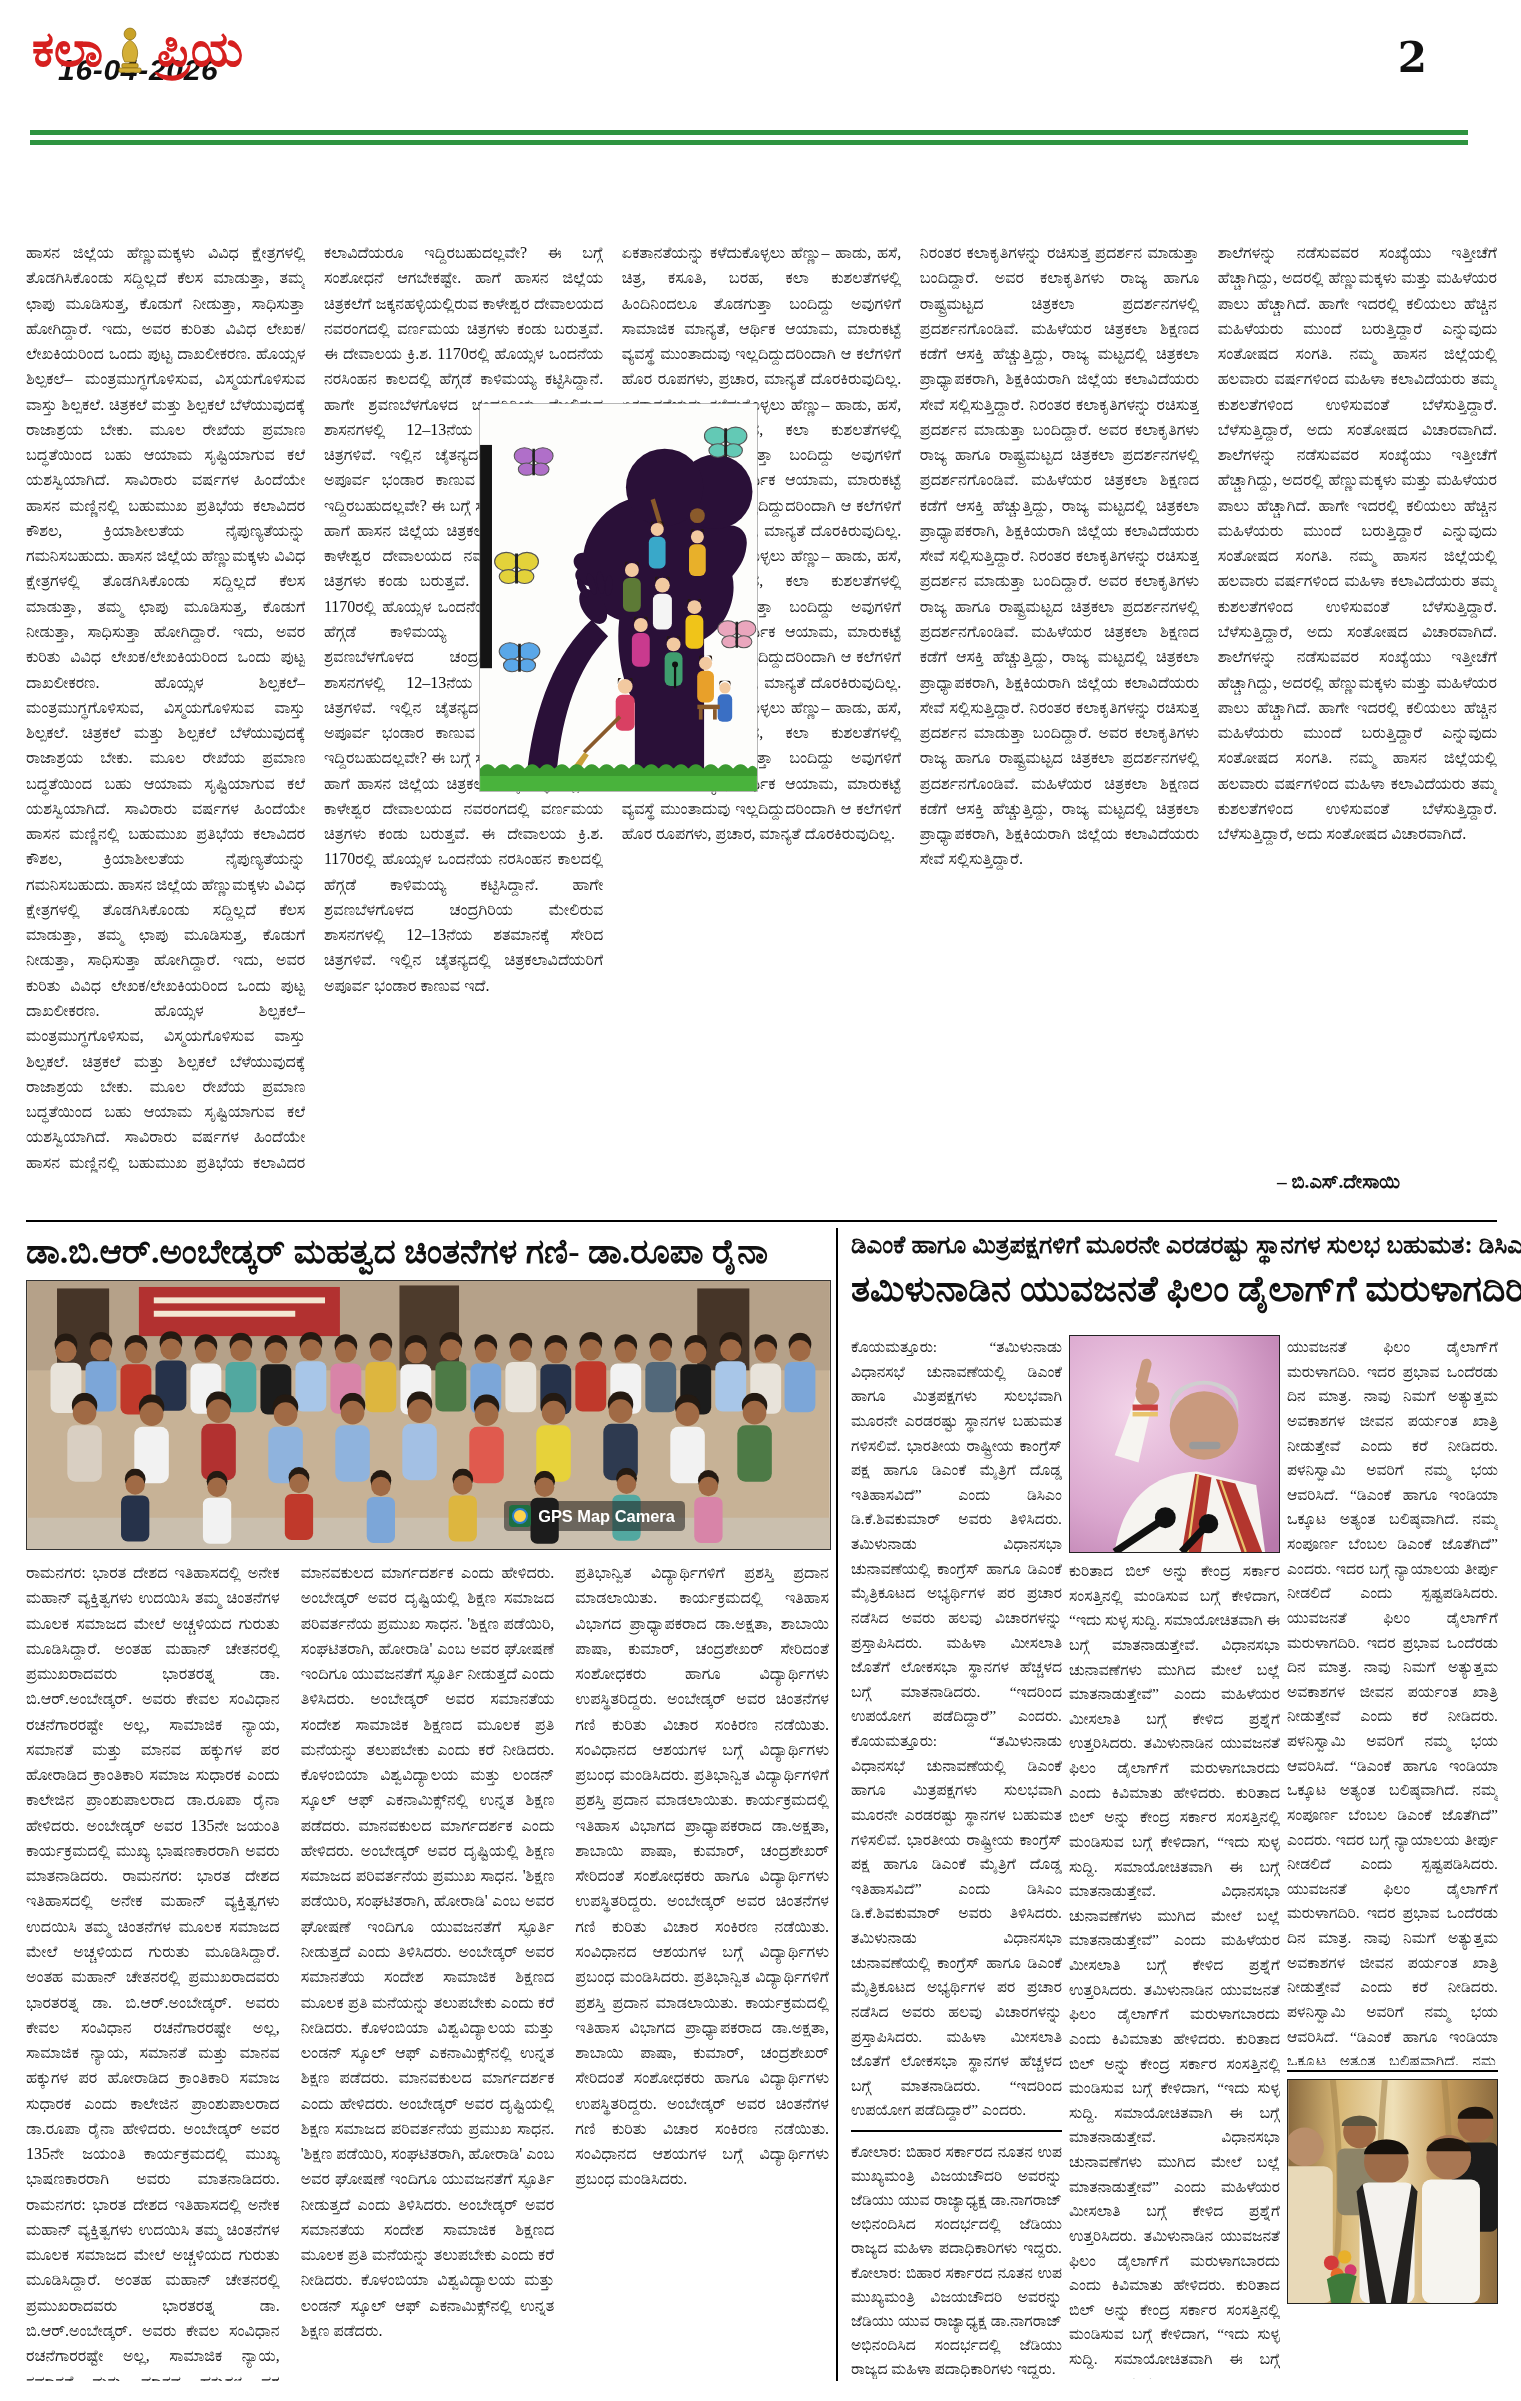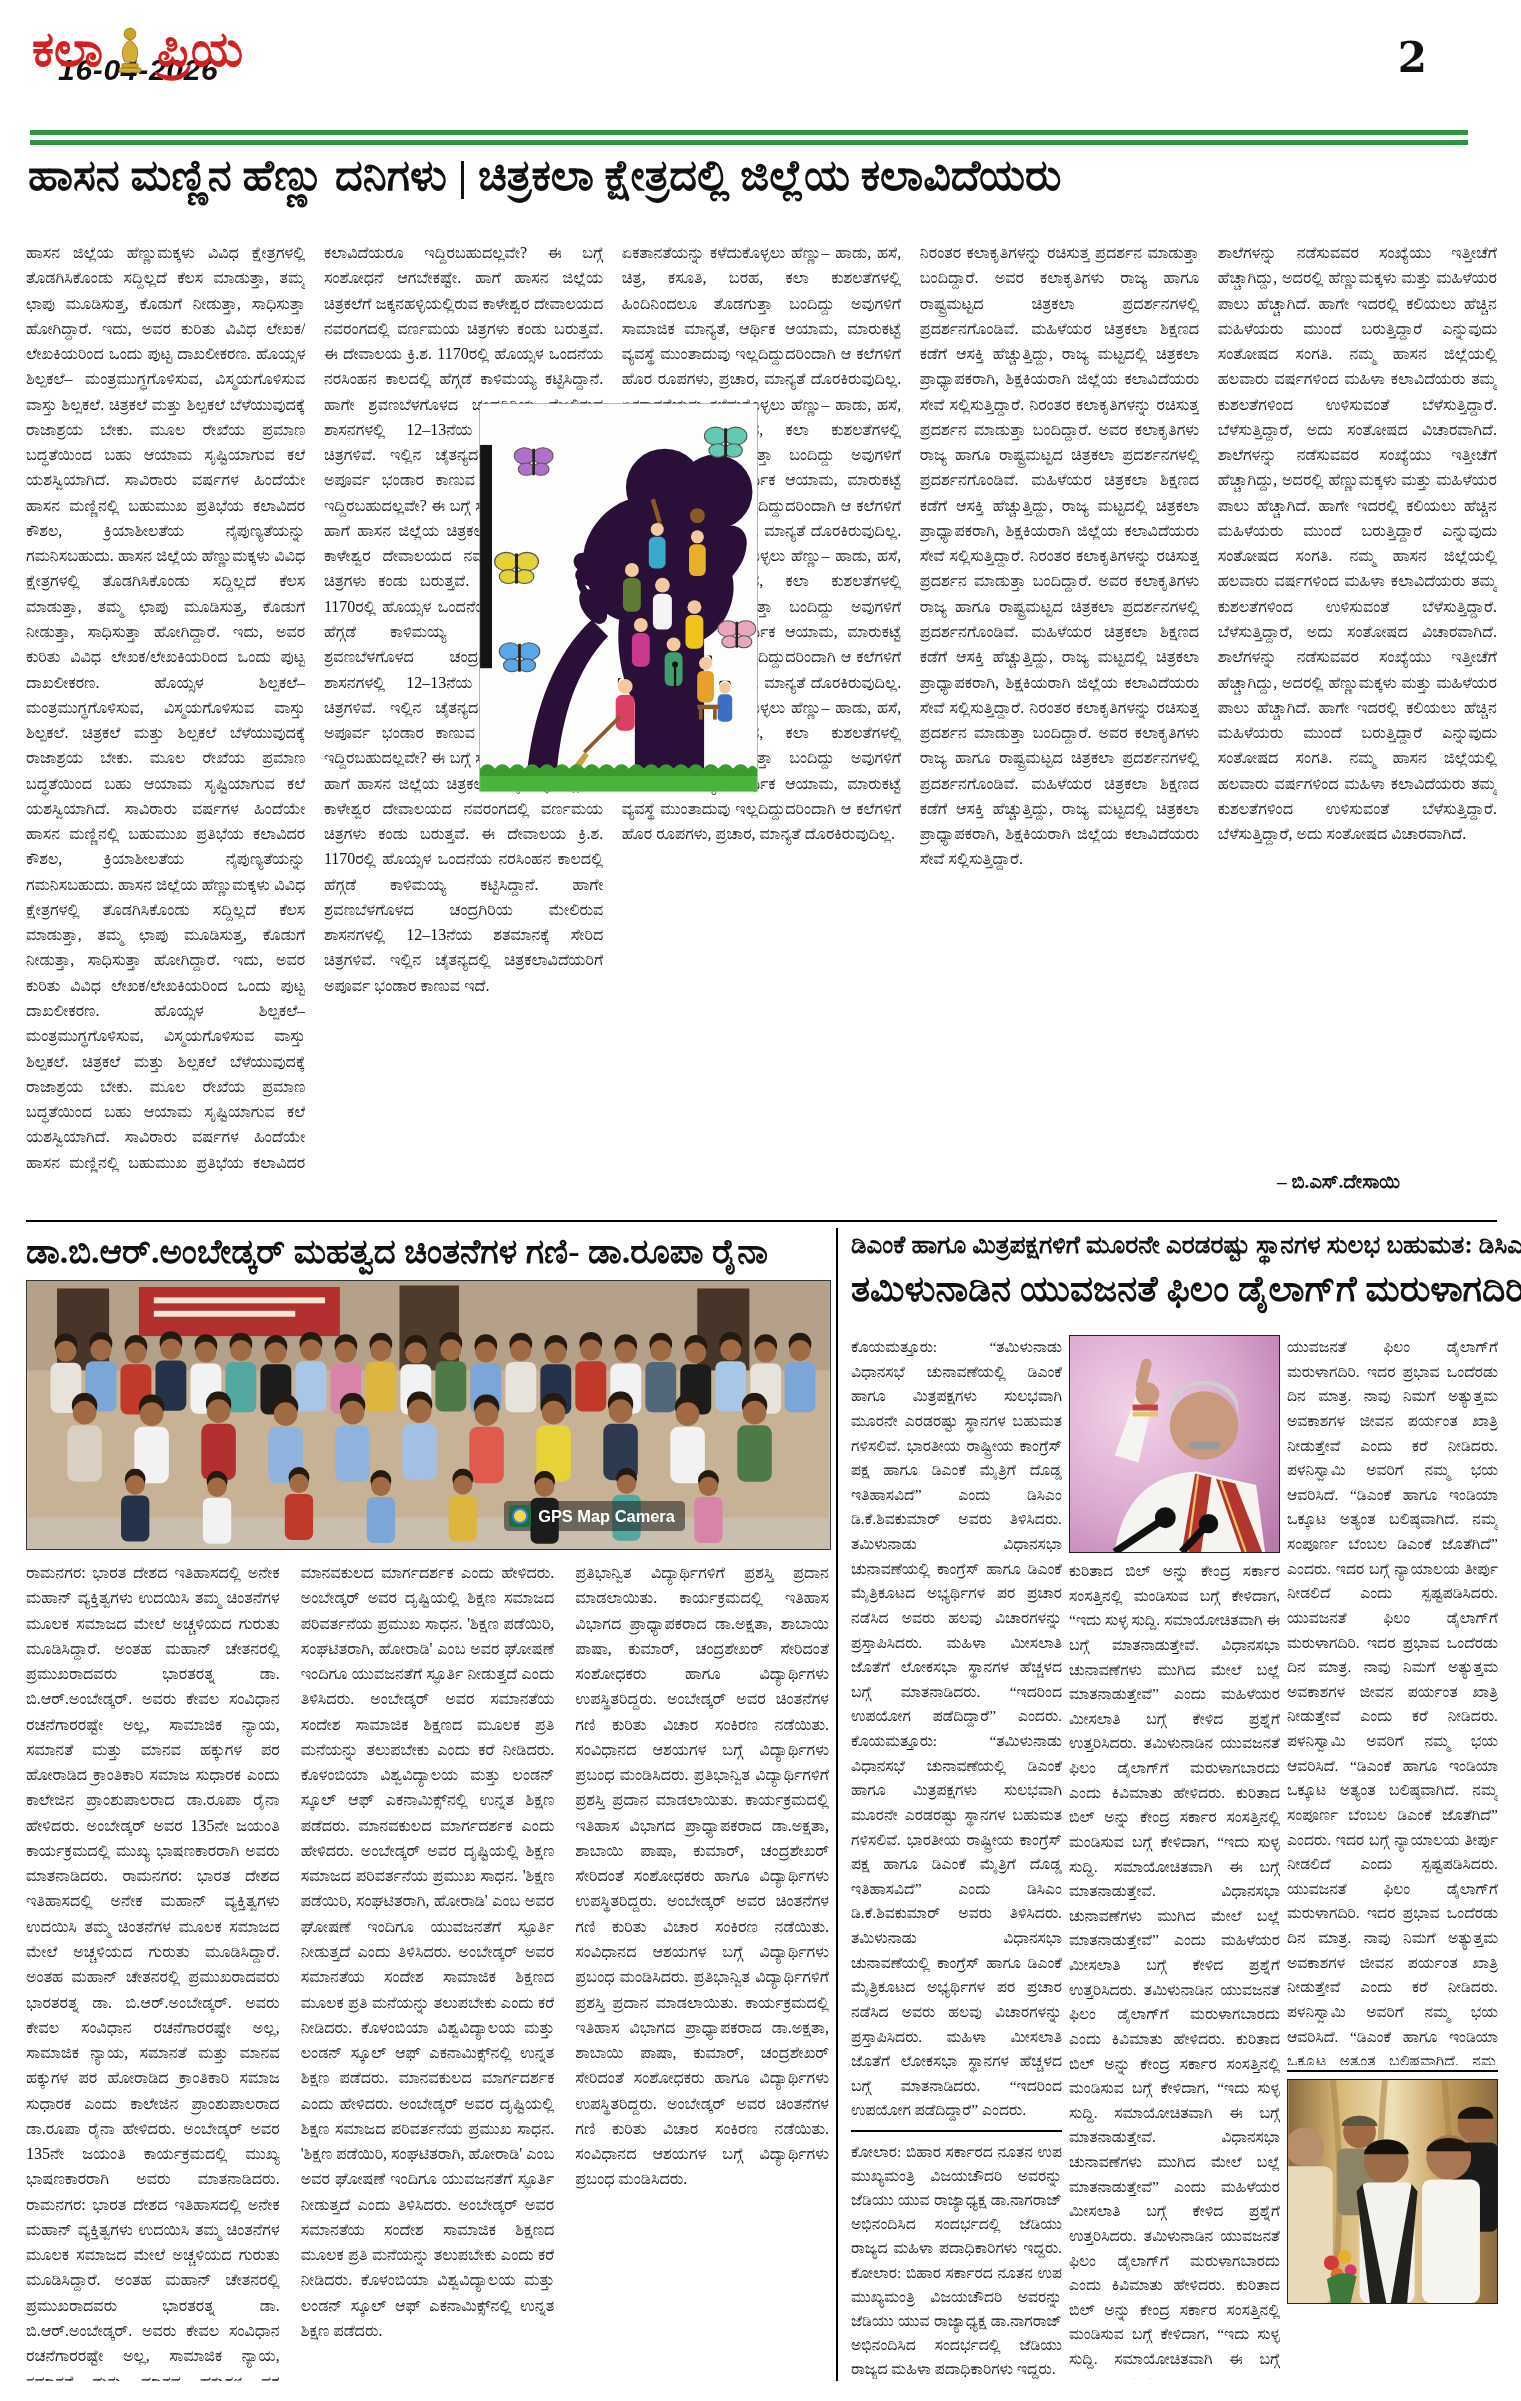--- a/index.html
+++ b/index.html
@@ -62,21 +62,20 @@
       </svg>
     </span>
     <span class="word">ಪ್ರಿಯ</span>
   </div>
   <div class="pagenum">2</div>
   <div class="rules">
       <div></div>
       <div></div>
     </div>
 
-  <div class="headline">ಹಾಸನ ಮಣ್ಣಿನ ಹೆಣ್ಣು ದನಿಗಳು | ಚಿತ್ರಕಲಾ ಕ್ಷೇತ್ರದಲ್ಲಿ ಜಿಲ್ಲೆಯ ಕಲಾವಿದೆಯರು</div>
 
   <div class="main-cols">
     <div class="col">ಹಾಸನ ಜಿಲ್ಲೆಯ ಹೆಣ್ಣುಮಕ್ಕಳು ವಿವಿಧ ಕ್ಷೇತ್ರಗಳಲ್ಲಿ ತೊಡಗಿಸಿಕೊಂಡು ಸದ್ದಿಲ್ಲದೆ ಕೆಲಸ ಮಾಡುತ್ತಾ, ತಮ್ಮ ಛಾಪು ಮೂಡಿಸುತ್ತ, ಕೊಡುಗೆ ನೀಡುತ್ತಾ, ಸಾಧಿಸುತ್ತಾ ಹೋಗಿದ್ದಾರೆ. ಇದು, ಅವರ ಕುರಿತು ವಿವಿಧ ಲೇಖಕ/ಲೇಖಕಿಯರಿಂದ ಒಂದು ಪುಟ್ಟ ದಾಖಲೀಕರಣ. ಹೊಯ್ಸಳ ಶಿಲ್ಪಕಲೆ– ಮಂತ್ರಮುಗ್ಧಗೊಳಿಸುವ, ವಿಸ್ಮಯಗೊಳಿಸುವ ವಾಸ್ತು ಶಿಲ್ಪಕಲೆ. ಚಿತ್ರಕಲೆ ಮತ್ತು ಶಿಲ್ಪಕಲೆ ಬೆಳೆಯುವುದಕ್ಕೆ ರಾಜಾಶ್ರಯ ಬೇಕು. ಮೂಲ ರೇಖೆಯ ಪ್ರಮಾಣ ಬದ್ಧತೆಯಿಂದ ಬಹು ಆಯಾಮ ಸೃಷ್ಟಿಯಾಗುವ ಕಲೆ ಯಶಸ್ವಿಯಾಗಿದೆ. ಸಾವಿರಾರು ವರ್ಷಗಳ ಹಿಂದೆಯೇ ಹಾಸನ ಮಣ್ಣಿನಲ್ಲಿ ಬಹುಮುಖ ಪ್ರತಿಭೆಯ ಕಲಾವಿದರ ಕೌಶಲ, ಕ್ರಿಯಾಶೀಲತೆಯ ನೈಪುಣ್ಯತೆಯನ್ನು ಗಮನಿಸಬಹುದು. ಹಾಸನ ಜಿಲ್ಲೆಯ ಹೆಣ್ಣುಮಕ್ಕಳು ವಿವಿಧ ಕ್ಷೇತ್ರಗಳಲ್ಲಿ ತೊಡಗಿಸಿಕೊಂಡು ಸದ್ದಿಲ್ಲದೆ ಕೆಲಸ ಮಾಡುತ್ತಾ, ತಮ್ಮ ಛಾಪು ಮೂಡಿಸುತ್ತ, ಕೊಡುಗೆ ನೀಡುತ್ತಾ, ಸಾಧಿಸುತ್ತಾ ಹೋಗಿದ್ದಾರೆ. ಇದು, ಅವರ ಕುರಿತು ವಿವಿಧ ಲೇಖಕ/ಲೇಖಕಿಯರಿಂದ ಒಂದು ಪುಟ್ಟ ದಾಖಲೀಕರಣ. ಹೊಯ್ಸಳ ಶಿಲ್ಪಕಲೆ– ಮಂತ್ರಮುಗ್ಧಗೊಳಿಸುವ, ವಿಸ್ಮಯಗೊಳಿಸುವ ವಾಸ್ತು ಶಿಲ್ಪಕಲೆ. ಚಿತ್ರಕಲೆ ಮತ್ತು ಶಿಲ್ಪಕಲೆ ಬೆಳೆಯುವುದಕ್ಕೆ ರಾಜಾಶ್ರಯ ಬೇಕು. ಮೂಲ ರೇಖೆಯ ಪ್ರಮಾಣ ಬದ್ಧತೆಯಿಂದ ಬಹು ಆಯಾಮ ಸೃಷ್ಟಿಯಾಗುವ ಕಲೆ ಯಶಸ್ವಿಯಾಗಿದೆ. ಸಾವಿರಾರು ವರ್ಷಗಳ ಹಿಂದೆಯೇ ಹಾಸನ ಮಣ್ಣಿನಲ್ಲಿ ಬಹುಮುಖ ಪ್ರತಿಭೆಯ ಕಲಾವಿದರ ಕೌಶಲ, ಕ್ರಿಯಾಶೀಲತೆಯ ನೈಪುಣ್ಯತೆಯನ್ನು ಗಮನಿಸಬಹುದು. ಹಾಸನ ಜಿಲ್ಲೆಯ ಹೆಣ್ಣುಮಕ್ಕಳು ವಿವಿಧ ಕ್ಷೇತ್ರಗಳಲ್ಲಿ ತೊಡಗಿಸಿಕೊಂಡು ಸದ್ದಿಲ್ಲದೆ ಕೆಲಸ ಮಾಡುತ್ತಾ, ತಮ್ಮ ಛಾಪು ಮೂಡಿಸುತ್ತ, ಕೊಡುಗೆ ನೀಡುತ್ತಾ, ಸಾಧಿಸುತ್ತಾ ಹೋಗಿದ್ದಾರೆ. ಇದು, ಅವರ ಕುರಿತು ವಿವಿಧ ಲೇಖಕ/ಲೇಖಕಿಯರಿಂದ ಒಂದು ಪುಟ್ಟ ದಾಖಲೀಕರಣ. ಹೊಯ್ಸಳ ಶಿಲ್ಪಕಲೆ– ಮಂತ್ರಮುಗ್ಧಗೊಳಿಸುವ, ವಿಸ್ಮಯಗೊಳಿಸುವ ವಾಸ್ತು ಶಿಲ್ಪಕಲೆ. ಚಿತ್ರಕಲೆ ಮತ್ತು ಶಿಲ್ಪಕಲೆ ಬೆಳೆಯುವುದಕ್ಕೆ ರಾಜಾಶ್ರಯ ಬೇಕು. ಮೂಲ ರೇಖೆಯ ಪ್ರಮಾಣ ಬದ್ಧತೆಯಿಂದ ಬಹು ಆಯಾಮ ಸೃಷ್ಟಿಯಾಗುವ ಕಲೆ ಯಶಸ್ವಿಯಾಗಿದೆ. ಸಾವಿರಾರು ವರ್ಷಗಳ ಹಿಂದೆಯೇ ಹಾಸನ ಮಣ್ಣಿನಲ್ಲಿ ಬಹುಮುಖ ಪ್ರತಿಭೆಯ ಕಲಾವಿದರ ಕೌಶಲ, ಕ್ರಿಯಾಶೀಲತೆಯ ನೈಪುಣ್ಯತೆಯನ್ನು ಗಮನಿಸಬಹುದು.</div>
     <div class="col">ಕಲಾವಿದೆಯರೂ ಇದ್ದಿರಬಹುದಲ್ಲವೇ? ಈ ಬಗ್ಗೆ ಸಂಶೋಧನೆ ಆಗಬೇಕಷ್ಟೇ. ಹಾಗೆ ಹಾಸನ ಜಿಲ್ಲೆಯ ಚಿತ್ರಕಲೆಗೆ ಜಕ್ಕನಹಳ್ಳಿಯಲ್ಲಿರುವ ಕಾಳೇಶ್ವರ ದೇವಾಲಯದ ನವರಂಗದಲ್ಲಿ ವರ್ಣಮಯ ಚಿತ್ರಗಳು ಕಂಡು ಬರುತ್ತವೆ. ಈ ದೇವಾಲಯ ಕ್ರಿ.ಶ. 1170ರಲ್ಲಿ ಹೊಯ್ಸಳ ಒಂದನೆಯ ನರಸಿಂಹನ ಕಾಲದಲ್ಲಿ ಹೆಗ್ಗಡೆ ಕಾಳಿಮಯ್ಯ ಕಟ್ಟಿಸಿದ್ದಾನೆ. ಹಾಗೇ ಶ್ರವಣಬೆಳಗೊಳದ ಚಂದ್ರಗಿರಿಯ ಮೇಲಿರುವ ಶಾಸನಗಳಲ್ಲಿ 12–13ನೆಯ ಶತಮಾನಕ್ಕೆ ಸೇರಿದ ಚಿತ್ರಗಳಿವೆ. ಇಲ್ಲಿನ ಚೈತನ್ಯದಲ್ಲಿ ಚಿತ್ರಕಲಾವಿದೆಯರಿಗೆ ಅಪೂರ್ವ ಭಂಡಾರ ಕಾಣುವ ಇದೆ. ಕಲಾವಿದೆಯರೂ ಇದ್ದಿರಬಹುದಲ್ಲವೇ? ಈ ಬಗ್ಗೆ ಸಂಶೋಧನೆ ಆಗಬೇಕಷ್ಟೇ. ಹಾಗೆ ಹಾಸನ ಜಿಲ್ಲೆಯ ಚಿತ್ರಕಲೆಗೆ ಜಕ್ಕನಹಳ್ಳಿಯಲ್ಲಿರುವ ಕಾಳೇಶ್ವರ ದೇವಾಲಯದ ನವರಂಗದಲ್ಲಿ ವರ್ಣಮಯ ಚಿತ್ರಗಳು ಕಂಡು ಬರುತ್ತವೆ. ಈ ದೇವಾಲಯ ಕ್ರಿ.ಶ. 1170ರಲ್ಲಿ ಹೊಯ್ಸಳ ಒಂದನೆಯ ನರಸಿಂಹನ ಕಾಲದಲ್ಲಿ ಹೆಗ್ಗಡೆ ಕಾಳಿಮಯ್ಯ ಕಟ್ಟಿಸಿದ್ದಾನೆ. ಹಾಗೇ ಶ್ರವಣಬೆಳಗೊಳದ ಚಂದ್ರಗಿರಿಯ ಮೇಲಿರುವ ಶಾಸನಗಳಲ್ಲಿ 12–13ನೆಯ ಶತಮಾನಕ್ಕೆ ಸೇರಿದ ಚಿತ್ರಗಳಿವೆ. ಇಲ್ಲಿನ ಚೈತನ್ಯದಲ್ಲಿ ಚಿತ್ರಕಲಾವಿದೆಯರಿಗೆ ಅಪೂರ್ವ ಭಂಡಾರ ಕಾಣುವ ಇದೆ. ಕಲಾವಿದೆಯರೂ ಇದ್ದಿರಬಹುದಲ್ಲವೇ? ಈ ಬಗ್ಗೆ ಸಂಶೋಧನೆ ಆಗಬೇಕಷ್ಟೇ. ಹಾಗೆ ಹಾಸನ ಜಿಲ್ಲೆಯ ಚಿತ್ರಕಲೆಗೆ ಜಕ್ಕನಹಳ್ಳಿಯಲ್ಲಿರುವ ಕಾಳೇಶ್ವರ ದೇವಾಲಯದ ನವರಂಗದಲ್ಲಿ ವರ್ಣಮಯ ಚಿತ್ರಗಳು ಕಂಡು ಬರುತ್ತವೆ. ಈ ದೇವಾಲಯ ಕ್ರಿ.ಶ. 1170ರಲ್ಲಿ ಹೊಯ್ಸಳ ಒಂದನೆಯ ನರಸಿಂಹನ ಕಾಲದಲ್ಲಿ ಹೆಗ್ಗಡೆ ಕಾಳಿಮಯ್ಯ ಕಟ್ಟಿಸಿದ್ದಾನೆ. ಹಾಗೇ ಶ್ರವಣಬೆಳಗೊಳದ ಚಂದ್ರಗಿರಿಯ ಮೇಲಿರುವ ಶಾಸನಗಳಲ್ಲಿ 12–13ನೆಯ ಶತಮಾನಕ್ಕೆ ಸೇರಿದ ಚಿತ್ರಗಳಿವೆ. ಇಲ್ಲಿನ ಚೈತನ್ಯದಲ್ಲಿ ಚಿತ್ರಕಲಾವಿದೆಯರಿಗೆ ಅಪೂರ್ವ ಭಂಡಾರ ಕಾಣುವ ಇದೆ.</div>
     <div class="col">ಏಕತಾನತೆಯನ್ನು ಕಳೆದುಕೊಳ್ಳಲು ಹೆಣ್ಣು– ಹಾಡು, ಹಸೆ, ಚಿತ್ರ, ಕಸೂತಿ, ಬರಹ, ಕಲಾ ಕುಶಲತೆಗಳಲ್ಲಿ ಹಿಂದಿನಿಂದಲೂ ತೊಡಗುತ್ತಾ ಬಂದಿದ್ದು ಅವುಗಳಿಗೆ ಸಾಮಾಜಿಕ ಮಾನ್ಯತೆ, ಆರ್ಥಿಕ ಆಯಾಮ, ಮಾರುಕಟ್ಟೆ ವ್ಯವಸ್ಥೆ ಮುಂತಾದುವು ಇಲ್ಲದಿದ್ದುದರಿಂದಾಗಿ ಆ ಕಲೆಗಳಿಗೆ ಹೊರ ರೂಪಗಳು, ಪ್ರಚಾರ, ಮಾನ್ಯತೆ ದೊರಕಿರುವುದಿಲ್ಲ. ಏಕತಾನತೆಯನ್ನು ಕಳೆದುಕೊಳ್ಳಲು ಹೆಣ್ಣು– ಹಾಡು, ಹಸೆ, ಚಿತ್ರ, ಕಸೂತಿ, ಬರಹ, ಕಲಾ ಕುಶಲತೆಗಳಲ್ಲಿ ಹಿಂದಿನಿಂದಲೂ ತೊಡಗುತ್ತಾ ಬಂದಿದ್ದು ಅವುಗಳಿಗೆ ಸಾಮಾಜಿಕ ಮಾನ್ಯತೆ, ಆರ್ಥಿಕ ಆಯಾಮ, ಮಾರುಕಟ್ಟೆ ವ್ಯವಸ್ಥೆ ಮುಂತಾದುವು ಇಲ್ಲದಿದ್ದುದರಿಂದಾಗಿ ಆ ಕಲೆಗಳಿಗೆ ಹೊರ ರೂಪಗಳು, ಪ್ರಚಾರ, ಮಾನ್ಯತೆ ದೊರಕಿರುವುದಿಲ್ಲ. ಏಕತಾನತೆಯನ್ನು ಕಳೆದುಕೊಳ್ಳಲು ಹೆಣ್ಣು– ಹಾಡು, ಹಸೆ, ಚಿತ್ರ, ಕಸೂತಿ, ಬರಹ, ಕಲಾ ಕುಶಲತೆಗಳಲ್ಲಿ ಹಿಂದಿನಿಂದಲೂ ತೊಡಗುತ್ತಾ ಬಂದಿದ್ದು ಅವುಗಳಿಗೆ ಸಾಮಾಜಿಕ ಮಾನ್ಯತೆ, ಆರ್ಥಿಕ ಆಯಾಮ, ಮಾರುಕಟ್ಟೆ ವ್ಯವಸ್ಥೆ ಮುಂತಾದುವು ಇಲ್ಲದಿದ್ದುದರಿಂದಾಗಿ ಆ ಕಲೆಗಳಿಗೆ ಹೊರ ರೂಪಗಳು, ಪ್ರಚಾರ, ಮಾನ್ಯತೆ ದೊರಕಿರುವುದಿಲ್ಲ. ಏಕತಾನತೆಯನ್ನು ಕಳೆದುಕೊಳ್ಳಲು ಹೆಣ್ಣು– ಹಾಡು, ಹಸೆ, ಚಿತ್ರ, ಕಸೂತಿ, ಬರಹ, ಕಲಾ ಕುಶಲತೆಗಳಲ್ಲಿ ಹಿಂದಿನಿಂದಲೂ ತೊಡಗುತ್ತಾ ಬಂದಿದ್ದು ಅವುಗಳಿಗೆ ಸಾಮಾಜಿಕ ಮಾನ್ಯತೆ, ಆರ್ಥಿಕ ಆಯಾಮ, ಮಾರುಕಟ್ಟೆ ವ್ಯವಸ್ಥೆ ಮುಂತಾದುವು ಇಲ್ಲದಿದ್ದುದರಿಂದಾಗಿ ಆ ಕಲೆಗಳಿಗೆ ಹೊರ ರೂಪಗಳು, ಪ್ರಚಾರ, ಮಾನ್ಯತೆ ದೊರಕಿರುವುದಿಲ್ಲ.</div>
     <div class="col">ನಿರಂತರ ಕಲಾಕೃತಿಗಳನ್ನು ರಚಿಸುತ್ತ ಪ್ರದರ್ಶನ ಮಾಡುತ್ತಾ ಬಂದಿದ್ದಾರೆ. ಅವರ ಕಲಾಕೃತಿಗಳು ರಾಜ್ಯ ಹಾಗೂ ರಾಷ್ಟ್ರಮಟ್ಟದ ಚಿತ್ರಕಲಾ ಪ್ರದರ್ಶನಗಳಲ್ಲಿ ಪ್ರದರ್ಶನಗೊಂಡಿವೆ. ಮಹಿಳೆಯರ ಚಿತ್ರಕಲಾ ಶಿಕ್ಷಣದ ಕಡೆಗೆ ಆಸಕ್ತಿ ಹೆಚ್ಚುತ್ತಿದ್ದು, ರಾಜ್ಯ ಮಟ್ಟದಲ್ಲಿ ಚಿತ್ರಕಲಾ ಪ್ರಾಧ್ಯಾಪಕರಾಗಿ, ಶಿಕ್ಷಕಿಯರಾಗಿ ಜಿಲ್ಲೆಯ ಕಲಾವಿದೆಯರು ಸೇವೆ ಸಲ್ಲಿಸುತ್ತಿದ್ದಾರೆ. ನಿರಂತರ ಕಲಾಕೃತಿಗಳನ್ನು ರಚಿಸುತ್ತ ಪ್ರದರ್ಶನ ಮಾಡುತ್ತಾ ಬಂದಿದ್ದಾರೆ. ಅವರ ಕಲಾಕೃತಿಗಳು ರಾಜ್ಯ ಹಾಗೂ ರಾಷ್ಟ್ರಮಟ್ಟದ ಚಿತ್ರಕಲಾ ಪ್ರದರ್ಶನಗಳಲ್ಲಿ ಪ್ರದರ್ಶನಗೊಂಡಿವೆ. ಮಹಿಳೆಯರ ಚಿತ್ರಕಲಾ ಶಿಕ್ಷಣದ ಕಡೆಗೆ ಆಸಕ್ತಿ ಹೆಚ್ಚುತ್ತಿದ್ದು, ರಾಜ್ಯ ಮಟ್ಟದಲ್ಲಿ ಚಿತ್ರಕಲಾ ಪ್ರಾಧ್ಯಾಪಕರಾಗಿ, ಶಿಕ್ಷಕಿಯರಾಗಿ ಜಿಲ್ಲೆಯ ಕಲಾವಿದೆಯರು ಸೇವೆ ಸಲ್ಲಿಸುತ್ತಿದ್ದಾರೆ. ನಿರಂತರ ಕಲಾಕೃತಿಗಳನ್ನು ರಚಿಸುತ್ತ ಪ್ರದರ್ಶನ ಮಾಡುತ್ತಾ ಬಂದಿದ್ದಾರೆ. ಅವರ ಕಲಾಕೃತಿಗಳು ರಾಜ್ಯ ಹಾಗೂ ರಾಷ್ಟ್ರಮಟ್ಟದ ಚಿತ್ರಕಲಾ ಪ್ರದರ್ಶನಗಳಲ್ಲಿ ಪ್ರದರ್ಶನಗೊಂಡಿವೆ. ಮಹಿಳೆಯರ ಚಿತ್ರಕಲಾ ಶಿಕ್ಷಣದ ಕಡೆಗೆ ಆಸಕ್ತಿ ಹೆಚ್ಚುತ್ತಿದ್ದು, ರಾಜ್ಯ ಮಟ್ಟದಲ್ಲಿ ಚಿತ್ರಕಲಾ ಪ್ರಾಧ್ಯಾಪಕರಾಗಿ, ಶಿಕ್ಷಕಿಯರಾಗಿ ಜಿಲ್ಲೆಯ ಕಲಾವಿದೆಯರು ಸೇವೆ ಸಲ್ಲಿಸುತ್ತಿದ್ದಾರೆ. ನಿರಂತರ ಕಲಾಕೃತಿಗಳನ್ನು ರಚಿಸುತ್ತ ಪ್ರದರ್ಶನ ಮಾಡುತ್ತಾ ಬಂದಿದ್ದಾರೆ. ಅವರ ಕಲಾಕೃತಿಗಳು ರಾಜ್ಯ ಹಾಗೂ ರಾಷ್ಟ್ರಮಟ್ಟದ ಚಿತ್ರಕಲಾ ಪ್ರದರ್ಶನಗಳಲ್ಲಿ ಪ್ರದರ್ಶನಗೊಂಡಿವೆ. ಮಹಿಳೆಯರ ಚಿತ್ರಕಲಾ ಶಿಕ್ಷಣದ ಕಡೆಗೆ ಆಸಕ್ತಿ ಹೆಚ್ಚುತ್ತಿದ್ದು, ರಾಜ್ಯ ಮಟ್ಟದಲ್ಲಿ ಚಿತ್ರಕಲಾ ಪ್ರಾಧ್ಯಾಪಕರಾಗಿ, ಶಿಕ್ಷಕಿಯರಾಗಿ ಜಿಲ್ಲೆಯ ಕಲಾವಿದೆಯರು ಸೇವೆ ಸಲ್ಲಿಸುತ್ತಿದ್ದಾರೆ.</div>
     <div class="col">ಶಾಲೆಗಳನ್ನು ನಡೆಸುವವರ ಸಂಖ್ಯೆಯು ಇತ್ತೀಚೆಗೆ ಹೆಚ್ಚಾಗಿದ್ದು, ಅದರಲ್ಲಿ ಹೆಣ್ಣುಮಕ್ಕಳು ಮತ್ತು ಮಹಿಳೆಯರ ಪಾಲು ಹೆಚ್ಚಾಗಿದೆ. ಹಾಗೇ ಇದರಲ್ಲಿ ಕಲಿಯಲು ಹೆಚ್ಚಿನ ಮಹಿಳೆಯರು ಮುಂದೆ ಬರುತ್ತಿದ್ದಾರೆ ಎನ್ನುವುದು ಸಂತೋಷದ ಸಂಗತಿ. ನಮ್ಮ ಹಾಸನ ಜಿಲ್ಲೆಯಲ್ಲಿ ಹಲವಾರು ವರ್ಷಗಳಿಂದ ಮಹಿಳಾ ಕಲಾವಿದೆಯರು ತಮ್ಮ ಕುಶಲತೆಗಳಿಂದ ಉಳಿಸುವಂತೆ ಬೆಳೆಸುತ್ತಿದ್ದಾರೆ. ಬೆಳೆಸುತ್ತಿದ್ದಾರೆ, ಅದು ಸಂತೋಷದ ವಿಚಾರವಾಗಿದೆ. ಶಾಲೆಗಳನ್ನು ನಡೆಸುವವರ ಸಂಖ್ಯೆಯು ಇತ್ತೀಚೆಗೆ ಹೆಚ್ಚಾಗಿದ್ದು, ಅದರಲ್ಲಿ ಹೆಣ್ಣುಮಕ್ಕಳು ಮತ್ತು ಮಹಿಳೆಯರ ಪಾಲು ಹೆಚ್ಚಾಗಿದೆ. ಹಾಗೇ ಇದರಲ್ಲಿ ಕಲಿಯಲು ಹೆಚ್ಚಿನ ಮಹಿಳೆಯರು ಮುಂದೆ ಬರುತ್ತಿದ್ದಾರೆ ಎನ್ನುವುದು ಸಂತೋಷದ ಸಂಗತಿ. ನಮ್ಮ ಹಾಸನ ಜಿಲ್ಲೆಯಲ್ಲಿ ಹಲವಾರು ವರ್ಷಗಳಿಂದ ಮಹಿಳಾ ಕಲಾವಿದೆಯರು ತಮ್ಮ ಕುಶಲತೆಗಳಿಂದ ಉಳಿಸುವಂತೆ ಬೆಳೆಸುತ್ತಿದ್ದಾರೆ. ಬೆಳೆಸುತ್ತಿದ್ದಾರೆ, ಅದು ಸಂತೋಷದ ವಿಚಾರವಾಗಿದೆ. ಶಾಲೆಗಳನ್ನು ನಡೆಸುವವರ ಸಂಖ್ಯೆಯು ಇತ್ತೀಚೆಗೆ ಹೆಚ್ಚಾಗಿದ್ದು, ಅದರಲ್ಲಿ ಹೆಣ್ಣುಮಕ್ಕಳು ಮತ್ತು ಮಹಿಳೆಯರ ಪಾಲು ಹೆಚ್ಚಾಗಿದೆ. ಹಾಗೇ ಇದರಲ್ಲಿ ಕಲಿಯಲು ಹೆಚ್ಚಿನ ಮಹಿಳೆಯರು ಮುಂದೆ ಬರುತ್ತಿದ್ದಾರೆ ಎನ್ನುವುದು ಸಂತೋಷದ ಸಂಗತಿ. ನಮ್ಮ ಹಾಸನ ಜಿಲ್ಲೆಯಲ್ಲಿ ಹಲವಾರು ವರ್ಷಗಳಿಂದ ಮಹಿಳಾ ಕಲಾವಿದೆಯರು ತಮ್ಮ ಕುಶಲತೆಗಳಿಂದ ಉಳಿಸುವಂತೆ ಬೆಳೆಸುತ್ತಿದ್ದಾರೆ. ಬೆಳೆಸುತ್ತಿದ್ದಾರೆ, ಅದು ಸಂತೋಷದ ವಿಚಾರವಾಗಿದೆ.</div>
   </div>
 
   <div class="art">

